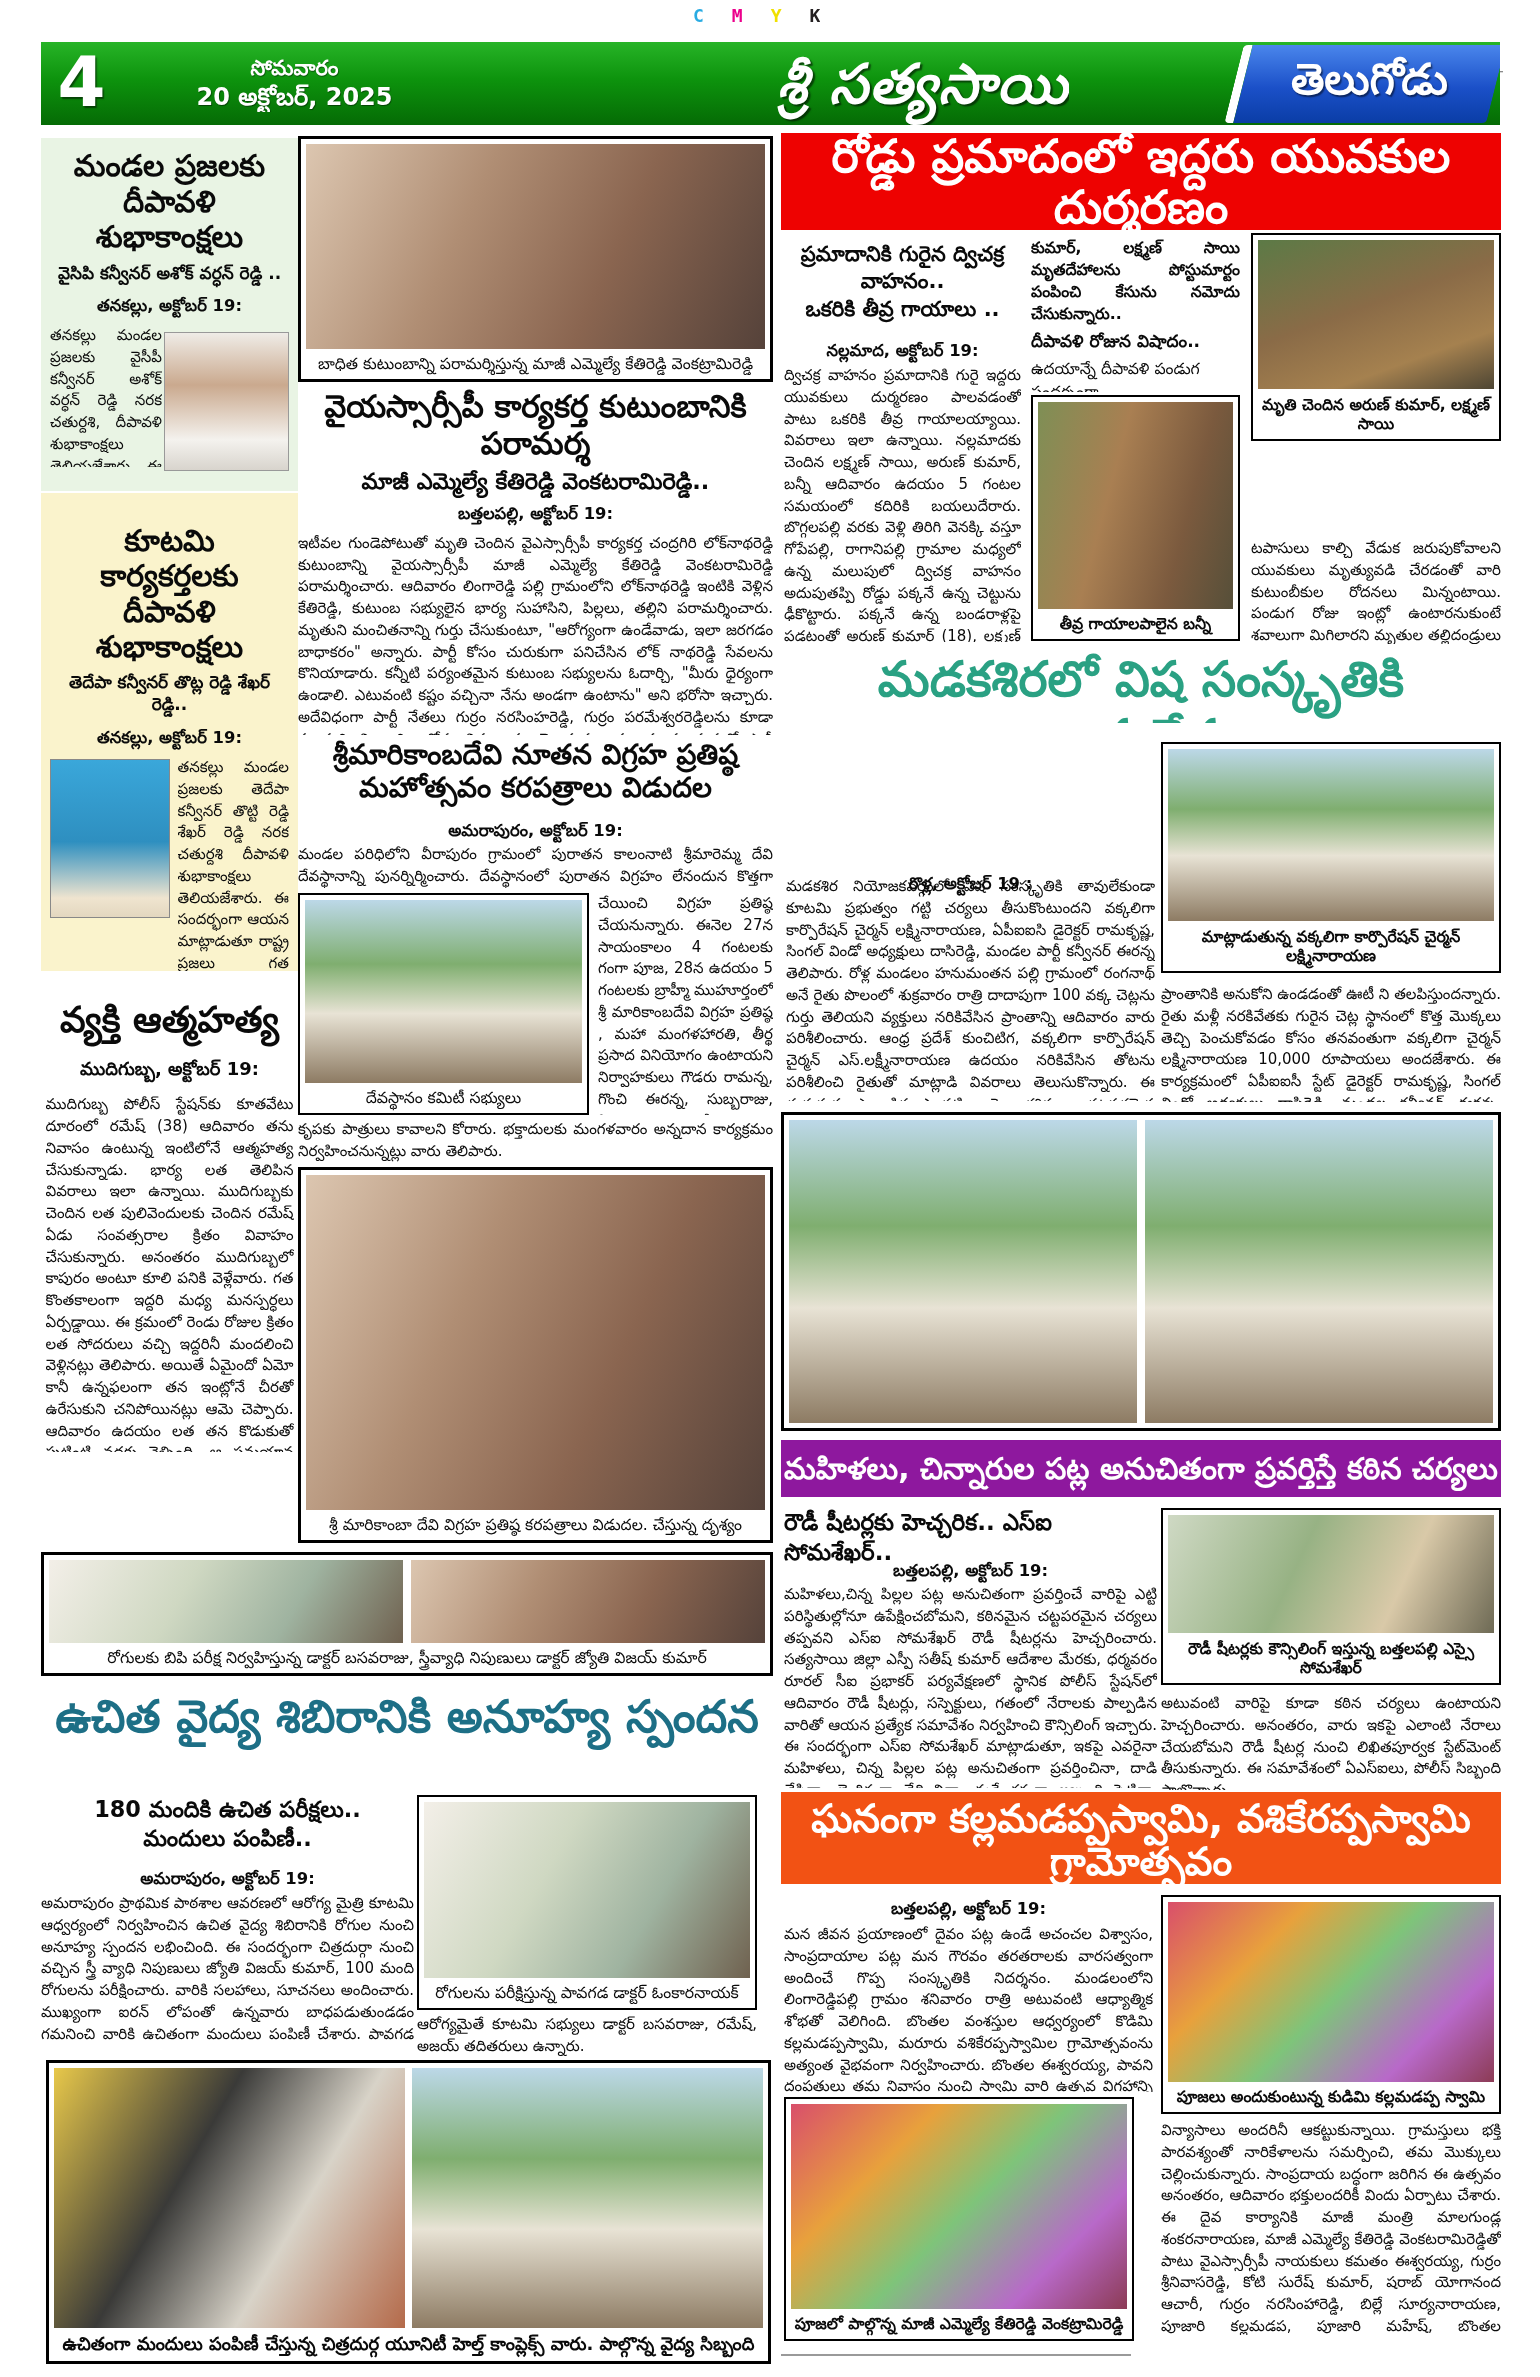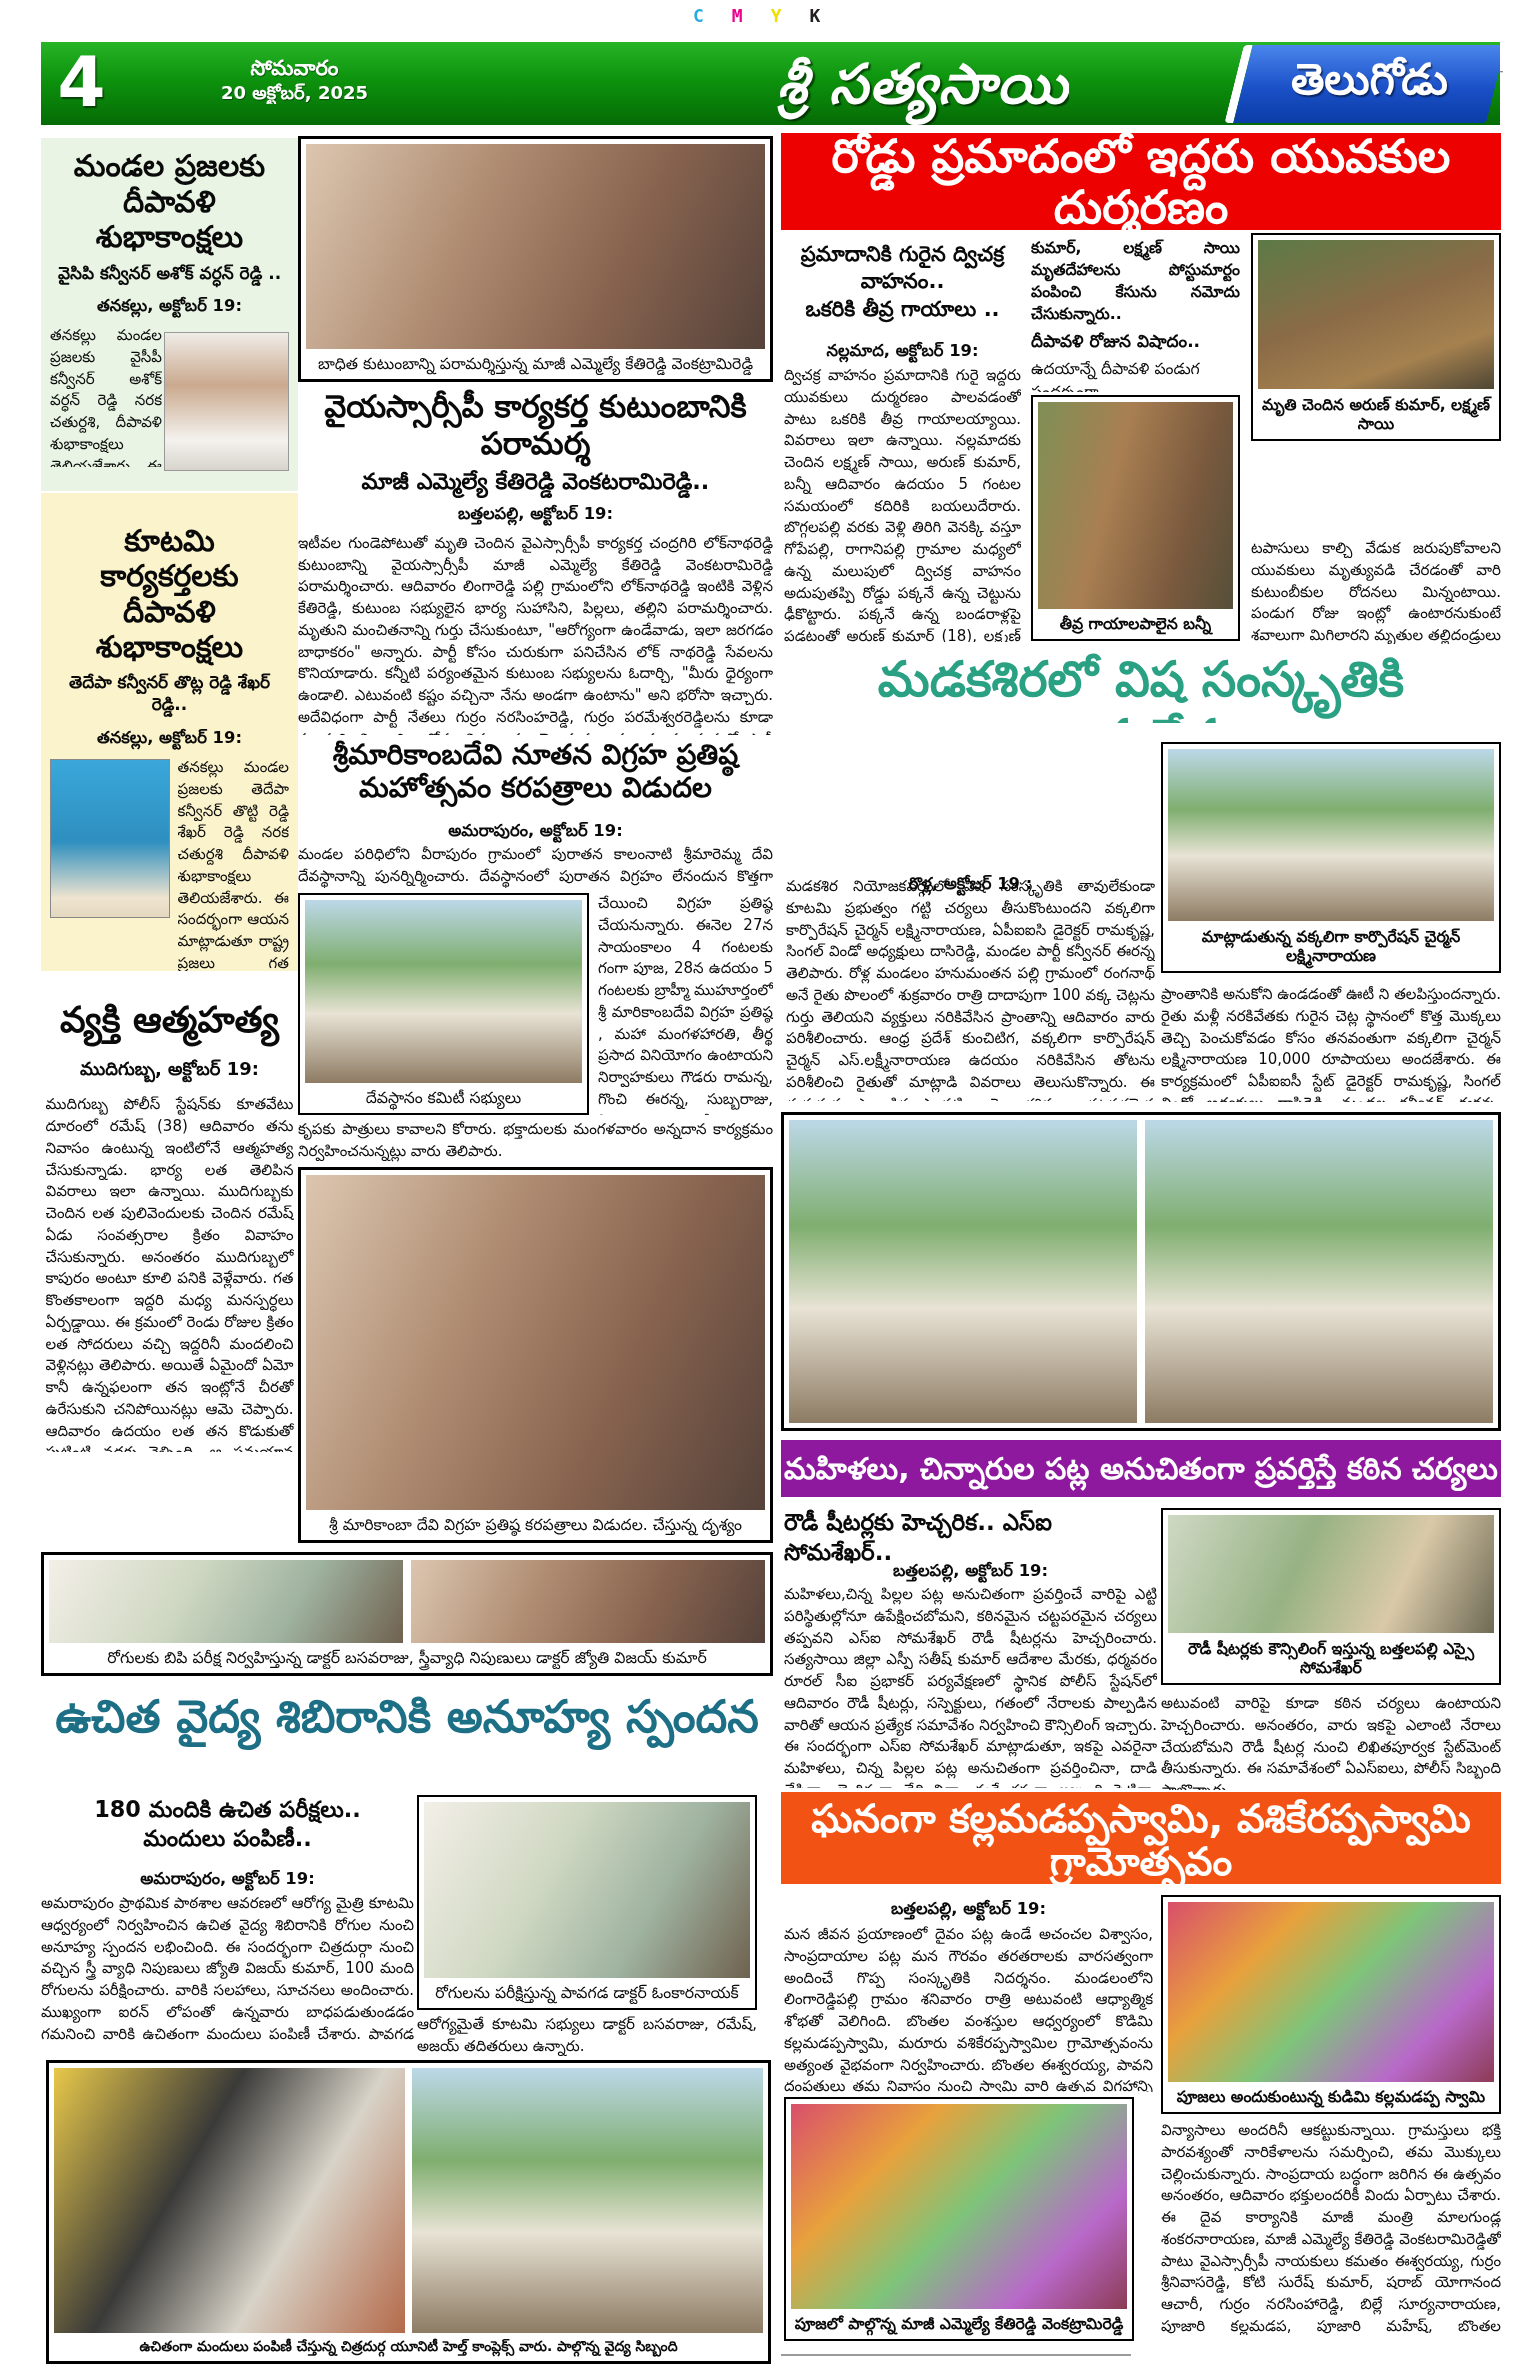--- a/index.html
+++ b/index.html
@@ -54,21 +54,21 @@
     <span style="color:#f0e000">Y</span>
     <span style="color:#231f20">K</span>
   </div>
   <div class="regmark" style="left:66px;top:58px;"></div>
   <div class="regmark" style="left:1467px;top:58px;"></div>
 
   <div class="abs band" style="left:41px;top:42px;width:1459px;height:83px;">
     <div class="abs pagenum" style="left:16.4px;top:6px;">4</div>
     <div class="abs dateblk" style="left:127px;top:13.4px;width:253px;">
       <div style="font-size:21px;">సోమవారం</div>
-      <div style="font-size:18px;">20 అక్టోబర్, 2025</div>
+      <div style="font-size:24px;">20 అక్టోబర్, 2025</div>
     </div>
     <div class="abs masthead" style="left:462px;top:10.4px;width:566px;text-align:right;">శ్రీ సత్యసాయి</div>
     <div class="abs brandwrap" style="right:4.5px;top:3px;width:262px;height:78px;">
       <span class="brandtxt">తెలుగోడు</span>
     </div>
   </div>
 
   <div class="abs" style="left:41px;top:138px;width:257px;height:353px;background:#e9f4e4;padding:10.4px 9px;">
     <div class="hd ctr preline" style="font-size:30px;">మండల ప్రజలకు
 దీపావళి శుభాకాంక్షలు</div>
@@ -141,21 +141,21 @@
     <div class="ph ph-clinic"></div>
     <div class="pcap">రోగులను పరీక్షిస్తున్న పావగడ డాక్టర్ ఓంకారనాయక్</div>
   </div>
   <div class="abs bodytext" style="left:417px;top:2014px;width:340px;height:43px;">ఆరోగ్యమైతే కూటమి సభ్యులు డాక్టర్ బసవరాజు, రమేష్, అజయ్ తదితరులు ఉన్నారు.</div>
 
   <div class="abs pbox pbox4" style="left:46px;top:2060px;width:725px;height:304px;">
     <div class="phrow">
       <div class="ph ph-meds"></div>
       <div class="ph ph-grove"></div>
     </div>
-    <div class="pcap" style="font-size:14px;font-weight:700;text-align:center;">ఉచితంగా మందులు పంపిణీ చేస్తున్న చిత్రదుర్గ యూనిటీ హెల్త్ కాంప్లెక్స్ వారు.  పాల్గొన్న వైద్య సిబ్బంది</div>
+    <div class="pcap" style="font-size:18px;font-weight:700;text-align:center;">ఉచితంగా మందులు పంపిణీ చేస్తున్న చిత్రదుర్గ యూనిటీ హెల్త్ కాంప్లెక్స్ వారు.  పాల్గొన్న వైద్య సిబ్బంది</div>
   </div>
 
   <div class="abs banner" style="left:781px;top:133px;width:720px;height:97px;background:#ee0201;font-size:46px;">
     <span>రోడ్డు ప్రమాదంలో ఇద్దరు యువకుల దుర్మరణం</span>
   </div>
 
   <div class="abs subhead preline" style="left:784px;top:241px;width:237px;font-size:21px;">ప్రమాదానికి గురైన ద్విచక్ర
 వాహనం..
 ఒకరికి తీవ్ర గాయాలు ..</div>
   <div class="abs dateline" style="left:784px;top:341px;width:237px;">నల్లమాద, అక్టోబర్ 19:</div>

